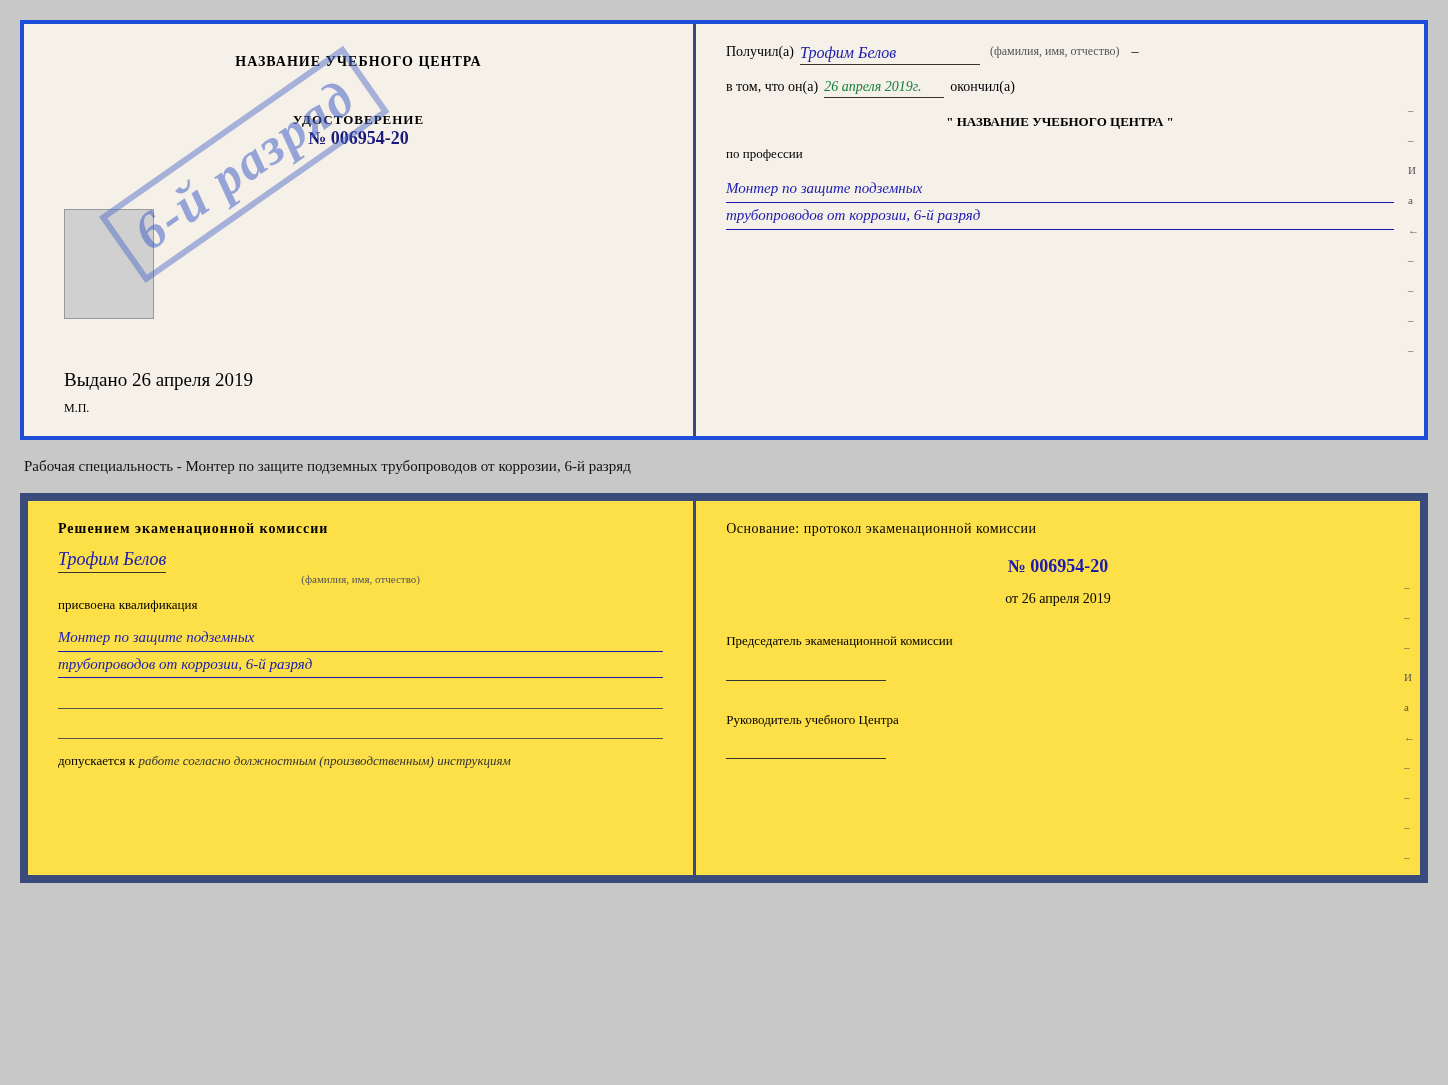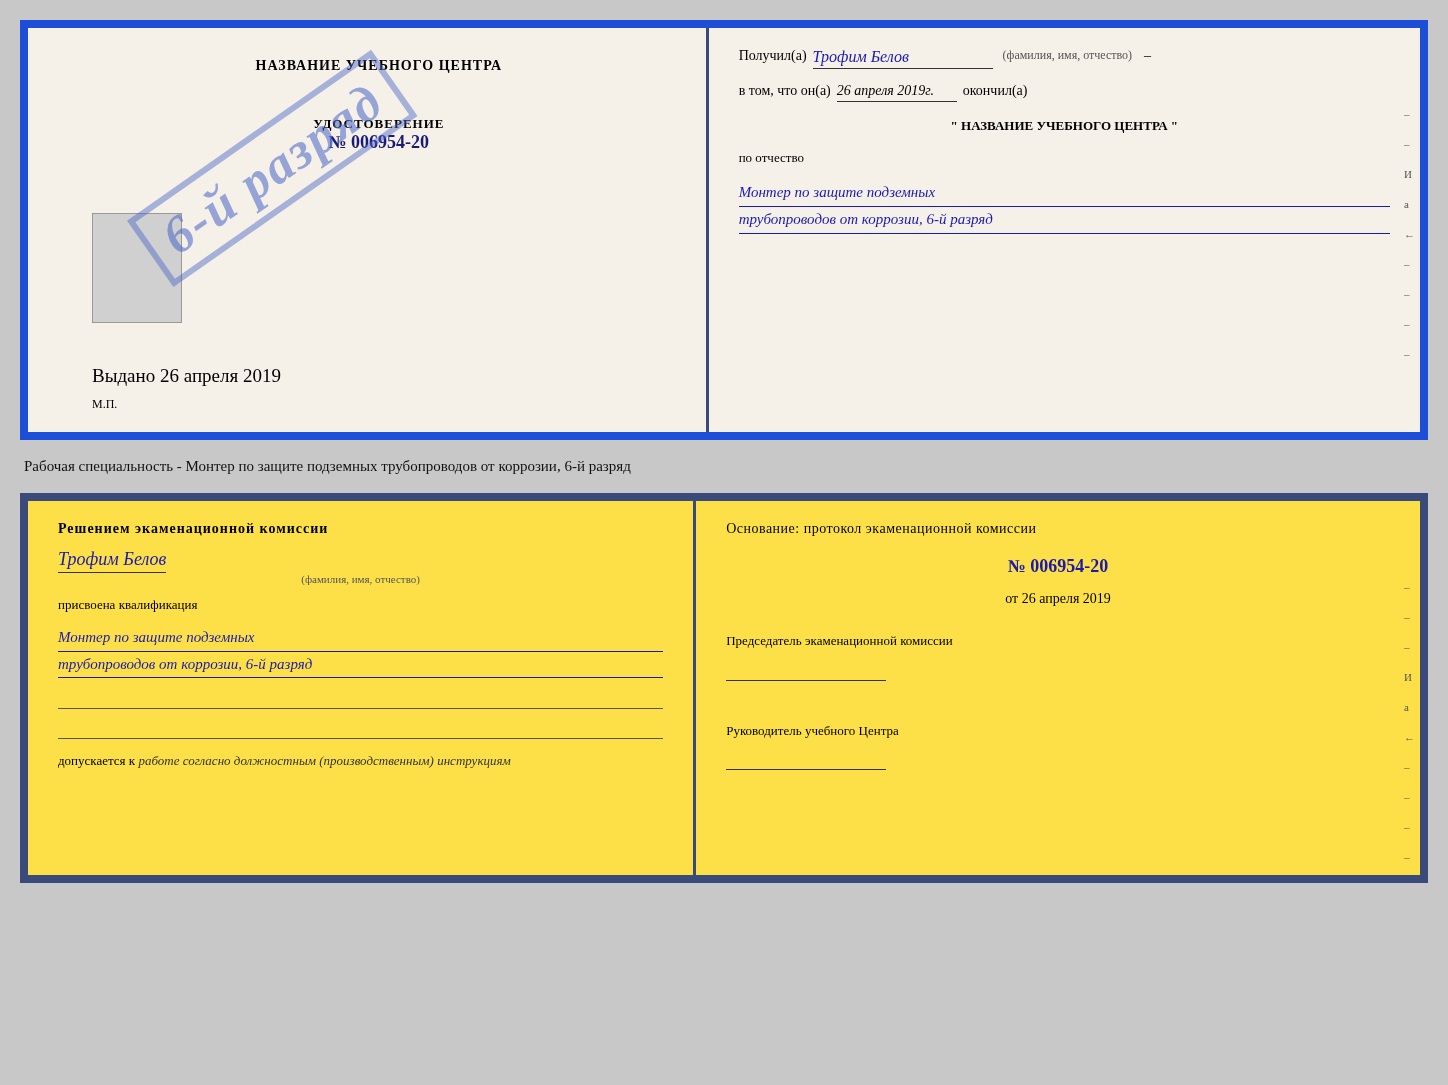--- a/index.html
+++ b/index.html
@@ -13,25 +13,24 @@
 
     .page-wrapper {
       display: flex;
       flex-direction: column;
       gap: 10px;
     }
 
     
     .cert-top {
       display: flex;
-      border: 8px solid #1d4ed8;
+      border: 4px solid #1d4ed8;
       background: #f5f0e8;
       position: relative;
       min-height: 420px;
-      padding-left: 24px;
     }
 
     .cert-top-left {
       width: 48%;
       border-right: 3px solid #3a4a7a;
       padding: 20px 30px;
       position: relative;
       display: flex;
       flex-direction: column;
       align-items: center;
@@ -147,21 +146,21 @@
       display: flex;
       align-items: baseline;
       gap: 6px;
     }
 
     .date-value {
       font-size: 14px;
       font-style: italic;
       border-bottom: 1px solid #333;
       padding-bottom: 2px;
-      color: #000000;
+      color: #15803d;
       min-width: 120px;
     }
 
     .org-block {
       font-size: 13px;
       font-weight: bold;
       text-align: center;
       text-transform: uppercase;
       line-height: 1.5;
     }
@@ -298,21 +297,21 @@
     }
 
     .signature-line {
       border-bottom: 1px solid #333;
       width: 160px;
       height: 20px;
       margin-top: 10px;
     }
 
     .director-section {
-      margin-top: 26px;
+      margin-top: 15px;
     }
 
     .director-title {
       font-size: 13px;
       line-height: 1.5;
     }
   </style>
 </head>
 <body>
 
@@ -355,21 +354,21 @@
       <div class="date-row">
         <span>в том, что он(а)</span>
         <span class="date-value">26 апреля 2019г.</span>
         <span>окончил(а)</span>
       </div>
 
       <div class="org-block">
         <div>"  НАЗВАНИЕ УЧЕБНОГО ЦЕНТРА  "</div>
       </div>
 
-      <div class="profession-label">по отчество</div>
+      <div class="profession-label">по профессии</div>
       <div style="display:flex; flex-direction:column; gap:0;">
         <div class="profession-value">Монтер по защите подземных</div>
         <div class="profession-value">трубопроводов от коррозии, 6-й разряд</div>
       </div>
 
       <div class="right-edge-marks">
         <span>–</span>
         <span>–</span>
         <span>И</span>
         <span>а</span>

